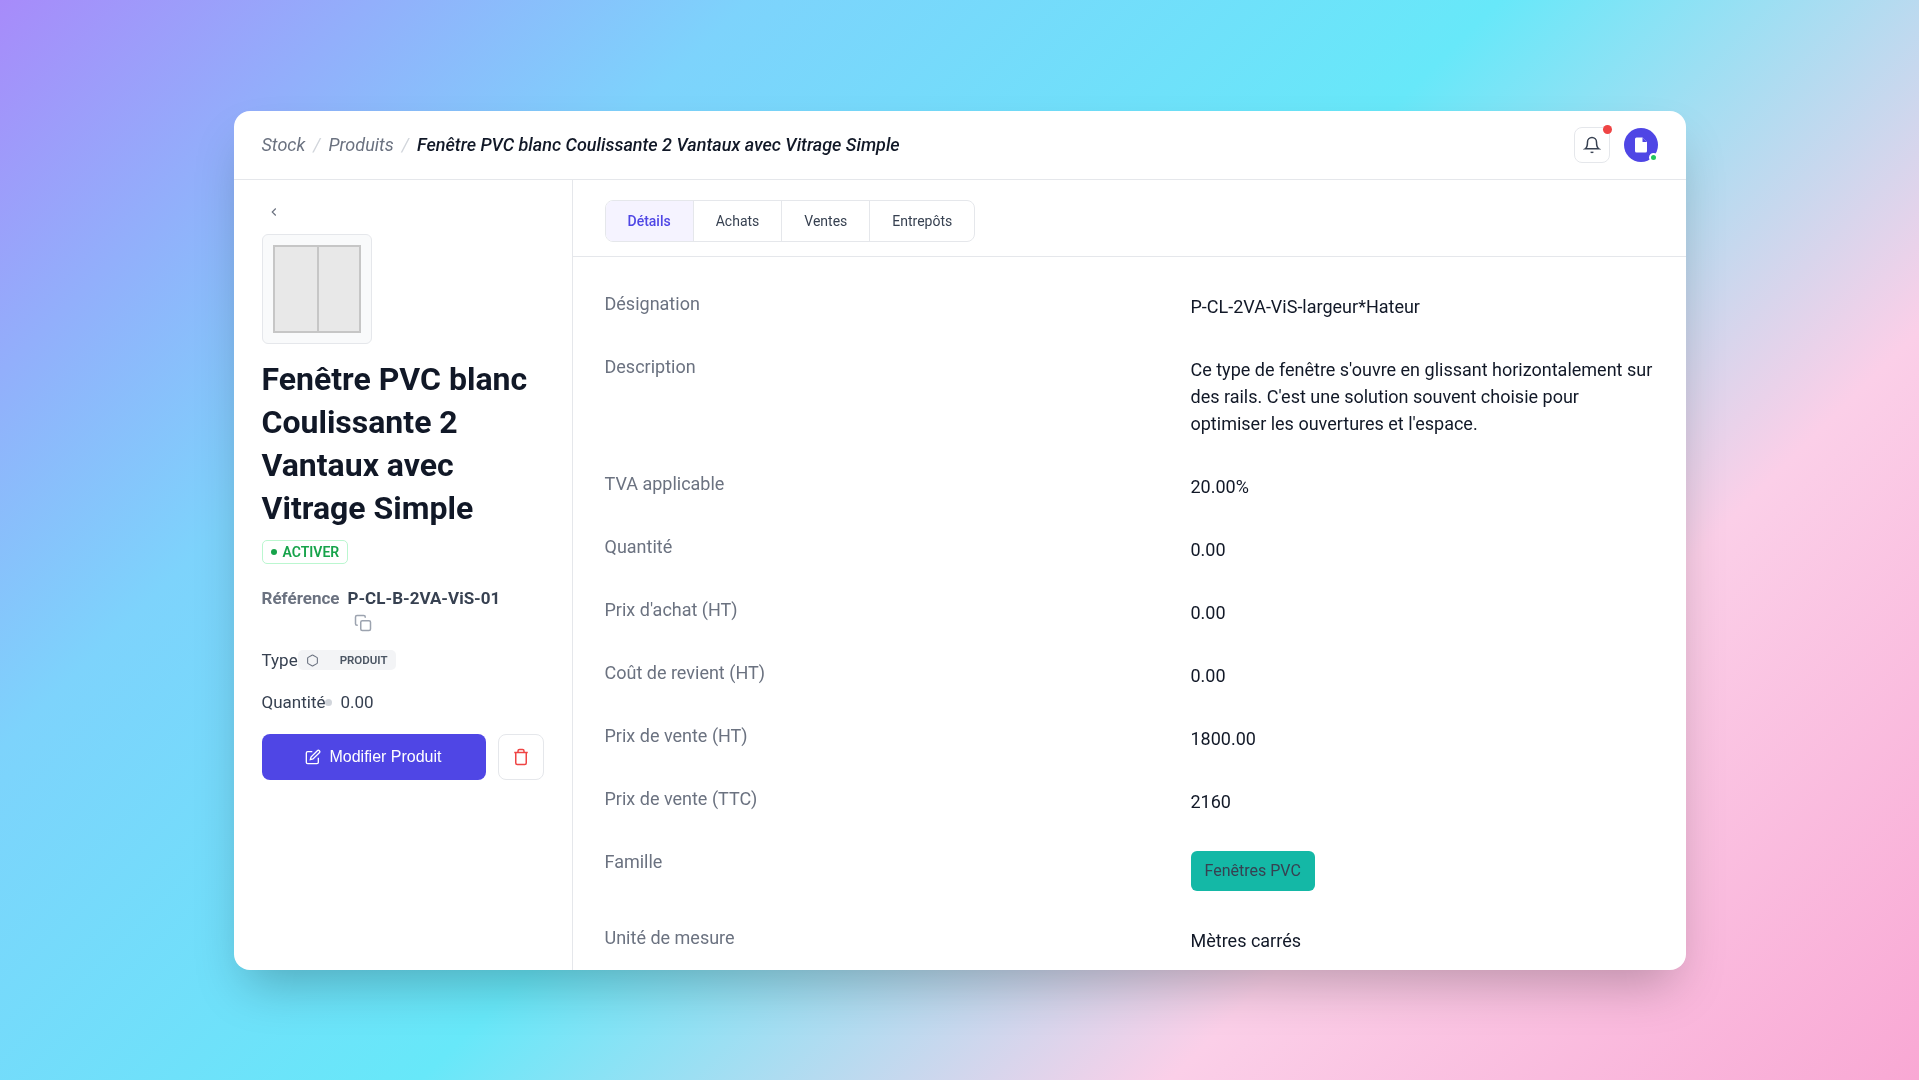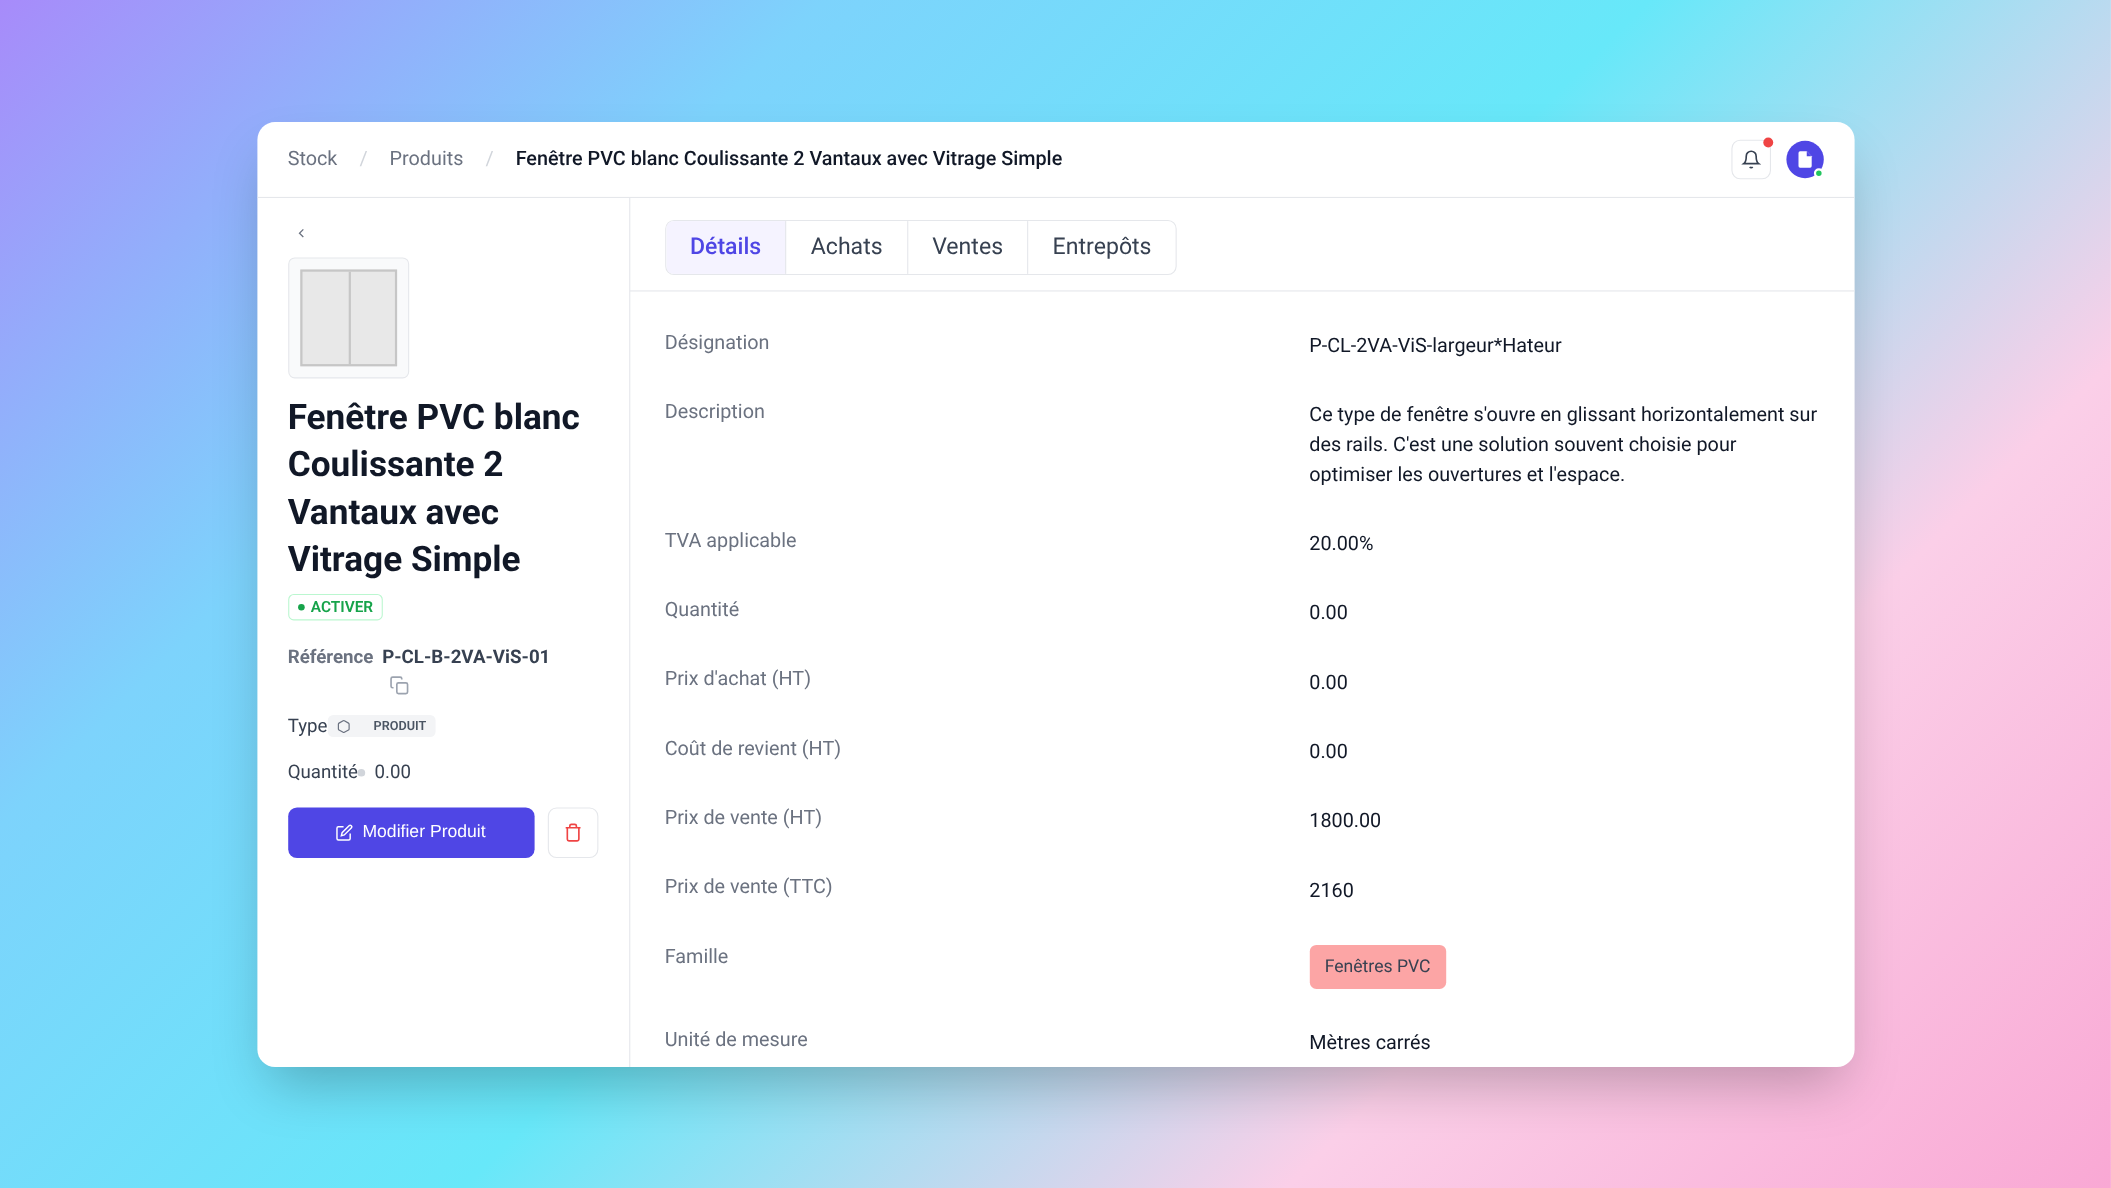--- a/index.html
+++ b/index.html
@@ -26,23 +26,24 @@
 .header {
   display: flex;
   align-items: center;
   justify-content: space-between;
   padding: 16px 28px;
   border-bottom: 1px solid #e5e7eb;
 }
 .breadcrumb {
   display: flex;
   align-items: center;
-  gap: 20px;
+  gap: 8px;
   font-size: 18px;
   color: #6b7280;
+  font-style: italic;
 }
 .breadcrumb .sep { color: #d1d5db; }
 .breadcrumb .current { color: #111827; font-weight: 500; }
 .header-actions { display: flex; align-items: center; gap: 14px; }
 .icon-btn {
   width: 36px; height: 36px;
   border: 1px solid #e5e7eb;
   border-radius: 8px;
   background: #fff;
   display: flex; align-items: center; justify-content: center;
@@ -214,21 +215,21 @@
 .tabs {
   display: flex;
   border: 1px solid #e5e7eb;
   border-radius: 8px;
   margin: 20px 0 0 32px;
   width: fit-content;
   overflow: hidden;
 }
 .tab {
   padding: 12px 22px;
-  font-size: 21px;
+  font-size: 14px;
   color: #374151;
   cursor: pointer;
   border-right: 1px solid #e5e7eb;
 }
 .tab:last-child { border-right: none; }
 .tab.active {
   background: #f5f3ff;
   color: #4f46e5;
   font-weight: 500;
 }
@@ -251,21 +252,21 @@
 }
 .detail-value {
   flex: 1;
   font-size: 18px;
   color: #111827;
   line-height: 1.5;
 }
 .family-badge {
   display: inline-block;
   padding: 8px 14px;
-  background: #fca5a5;
+  background: #14b8a6;
   border-radius: 6px;
   font-size: 16px;
   color: #374151;
 }
 </style>
 </head>
 <body>
 
 <div class="app-window">
   <div class="header">

